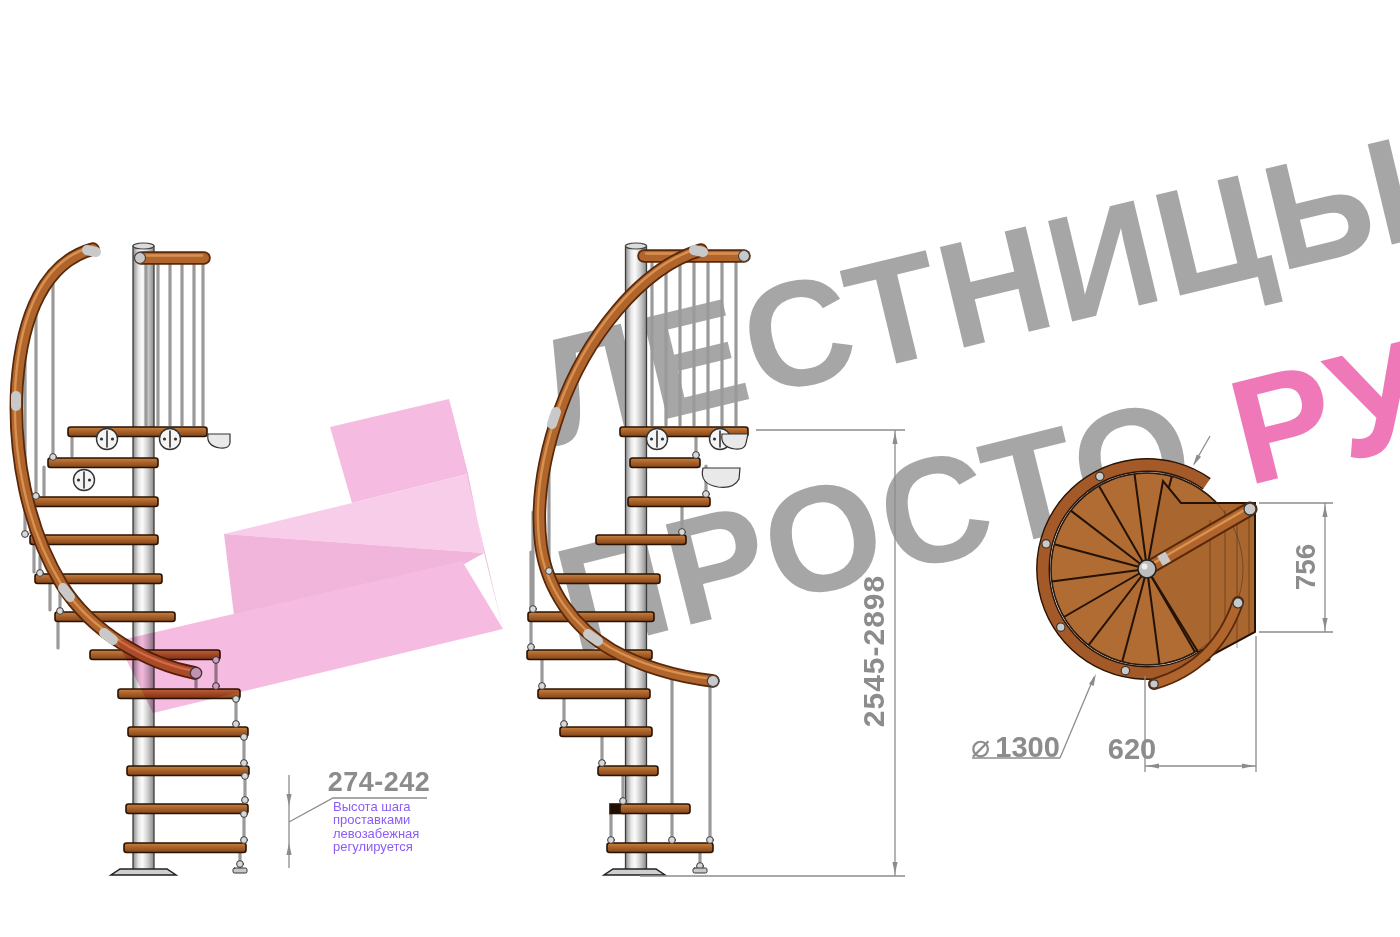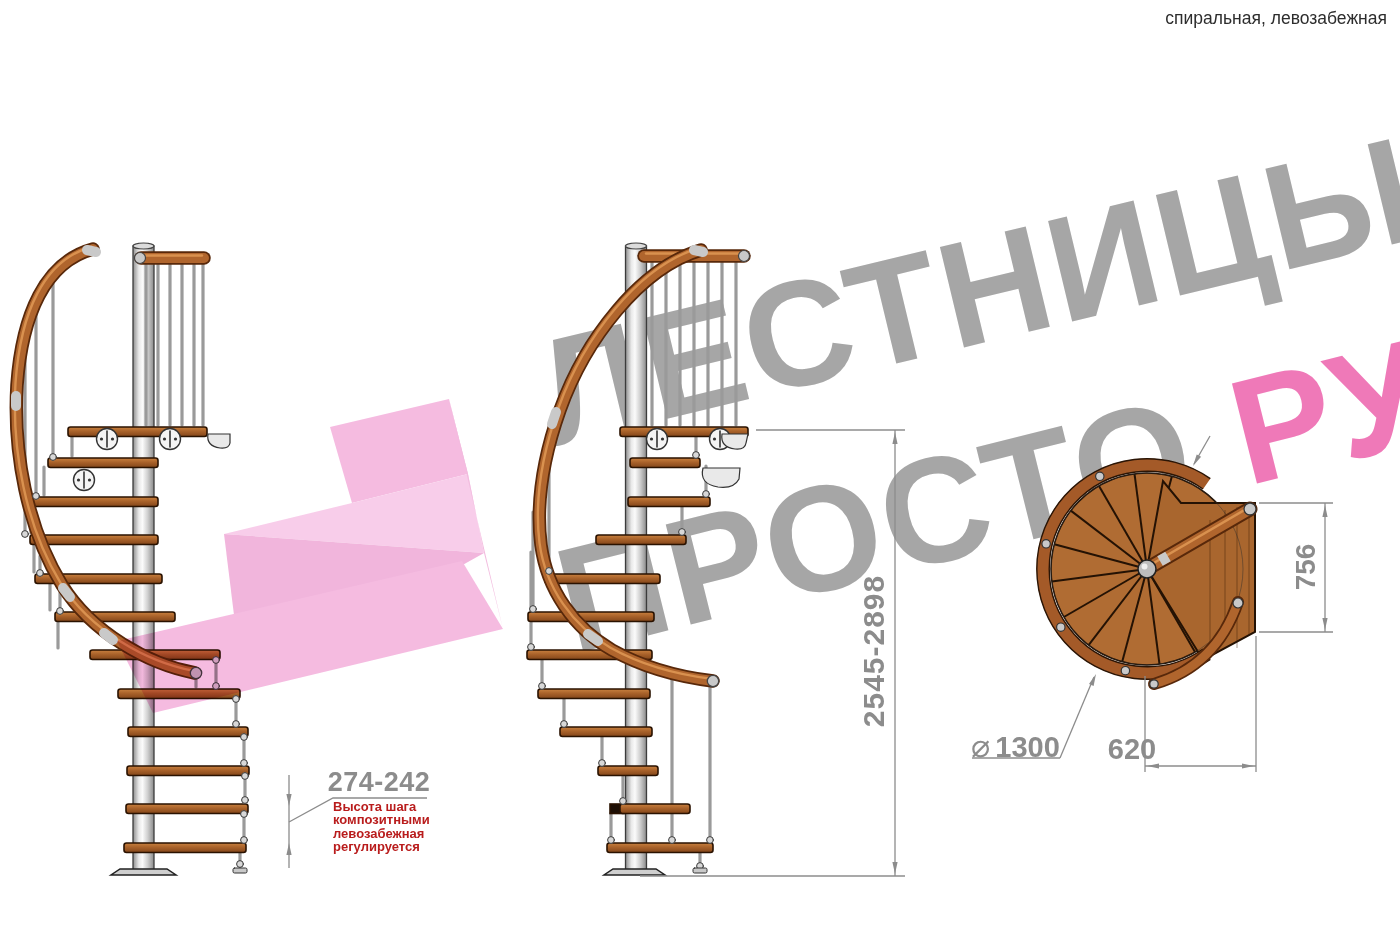--- a/index.html
+++ b/index.html
@@ -23,31 +23,30 @@
   
   .dim{position:absolute;color:#8c8c8c;font-weight:700;white-space:nowrap;z-index:5;}
   .ctr{transform:translate(-50%,-50%);}
   .rot{transform:translate(-50%,-50%) rotate(-90deg);}
   .dim-total{left:874px;top:651px;font-size:30px;letter-spacing:1px;}
   .dim-step{left:379px;top:782px;font-size:27px;letter-spacing:.5px;}
   .dim-756{left:1306px;top:567px;font-size:28px;}
   .dim-620{left:1132px;top:749px;font-size:29px;}
   .dim-diam{left:971px;top:727px;font-size:29px;display:flex;align-items:baseline;}
   .dim-diam .sym{font-weight:400;font-size:32px;margin-right:5px;}
-  .note{position:absolute;left:333px;top:800px;color:#b91c1c;font-size:13px;
-        line-height:13.4px;font-weight:700;z-index:5;}
+  .note{position:absolute;left:333px;top:800px;color:#8b5cf6;font-size:13px;
+        line-height:13.4px;font-weight:400;z-index:5;}
   .note div{white-space:nowrap;}
 </style>
 </head>
 <body>
 
 <div id="stage">
 
   <div class="hdr">
-    <div>спиральная, левозабежная</div>
   </div>
 
   <div class="wm wm1">ЛЕСТНИЦЫ</div>
   <div class="wm wm2"><span>ПРОСТО </span><span class="accent">РУ</span></div>
 
   <svg id="drawing" width="1400" height="937" viewBox="0 0 1400 937">
     <defs>
       <linearGradient id="wood" x1="0" y1="0" x2="0" y2="1">
         <stop offset="0" stop-color="#c9813f"></stop>
         <stop offset=".45" stop-color="#a9622a"></stop>
@@ -364,18 +363,18 @@
   <span class="dim ctr dim-step">274-242</span>
   <span class="dim rot dim-756">756</span>
   <span class="dim ctr dim-620">620</span>
   <span class="dim dim-diam">
       <span class="sym">⌀</span>
       <span>1300</span>
     </span>
 
   <div class="note">
     <div>Высота шага</div>
-    <div>композитными</div>
+    <div>проставками</div>
     <div>левозабежная</div>
     <div>регулируется</div>
   </div>
 
 </div>
 
 </body></html>

